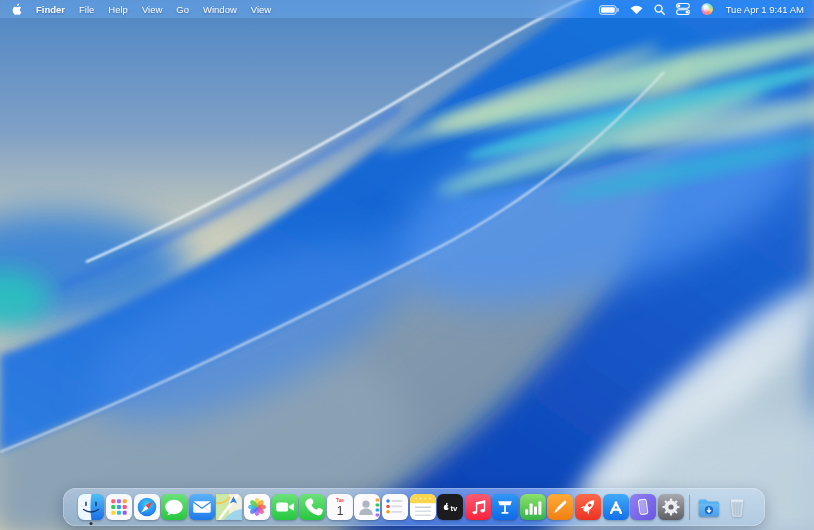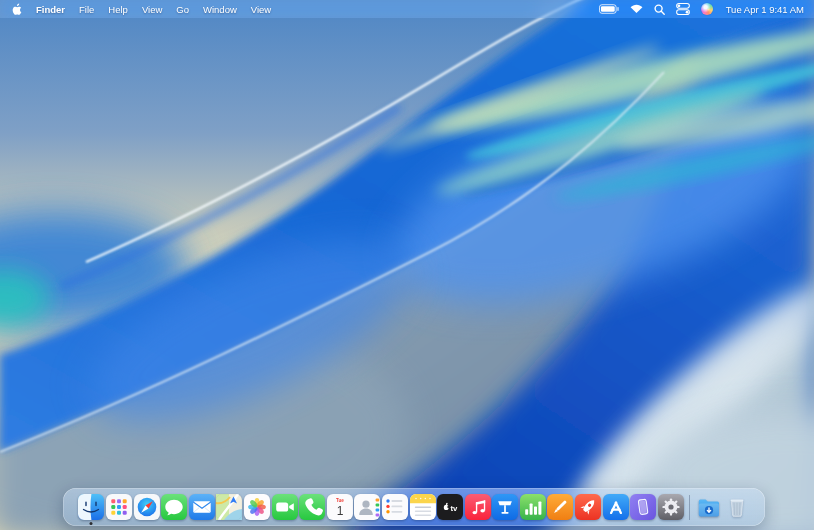--- a/index.html
+++ b/index.html
@@ -9,21 +9,21 @@
 
   
   .menu-bar{position:absolute;top:0;left:0;right:0;height:18px;display:flex;align-items:center;
     background:rgba(255,255,255,0.13);backdrop-filter:blur(10px) saturate(1.4);
     color:#fff;font-size:9.5px;padding:0 8px 0 8px;
     text-shadow:0 0.5px 2px rgba(0,20,60,0.35);}
   .mb-left{display:flex;align-items:center;}
   .apple{display:flex;align-items:center;padding:0 7px 0 3px;}
   .app-menu{font-weight:700;padding:0 7px;}
   .menu-item{padding:0 7px;white-space:nowrap;}
-  .mb-right{margin-left:auto;display:flex;align-items:center;}
+  .mb-right{margin-left:auto;display:flex;align-items:flex-end;}
   .status-icon{display:flex;align-items:center;padding:0 5.5px;}
   .siri-ball{width:12px;height:12px;border-radius:50%;
     background:
       radial-gradient(circle at 38% 35%, rgba(255,255,255,0.95) 0 15%, rgba(255,255,255,0) 50%),
       conic-gradient(from 210deg,#ff7eb3,#c06bf5,#5a8cf8,#41c8e8,#7be0a0,#ffd36b,#ff8f6b,#ff7eb3);
     box-shadow:0 0 1px rgba(0,0,0,0.25);}
   .clock{padding-left:7px;padding-right:2px;white-space:nowrap;font-weight:500;}
 
   
   .dock{position:absolute;left:63px;bottom:4px;width:692px;height:38px;border-radius:13px;

